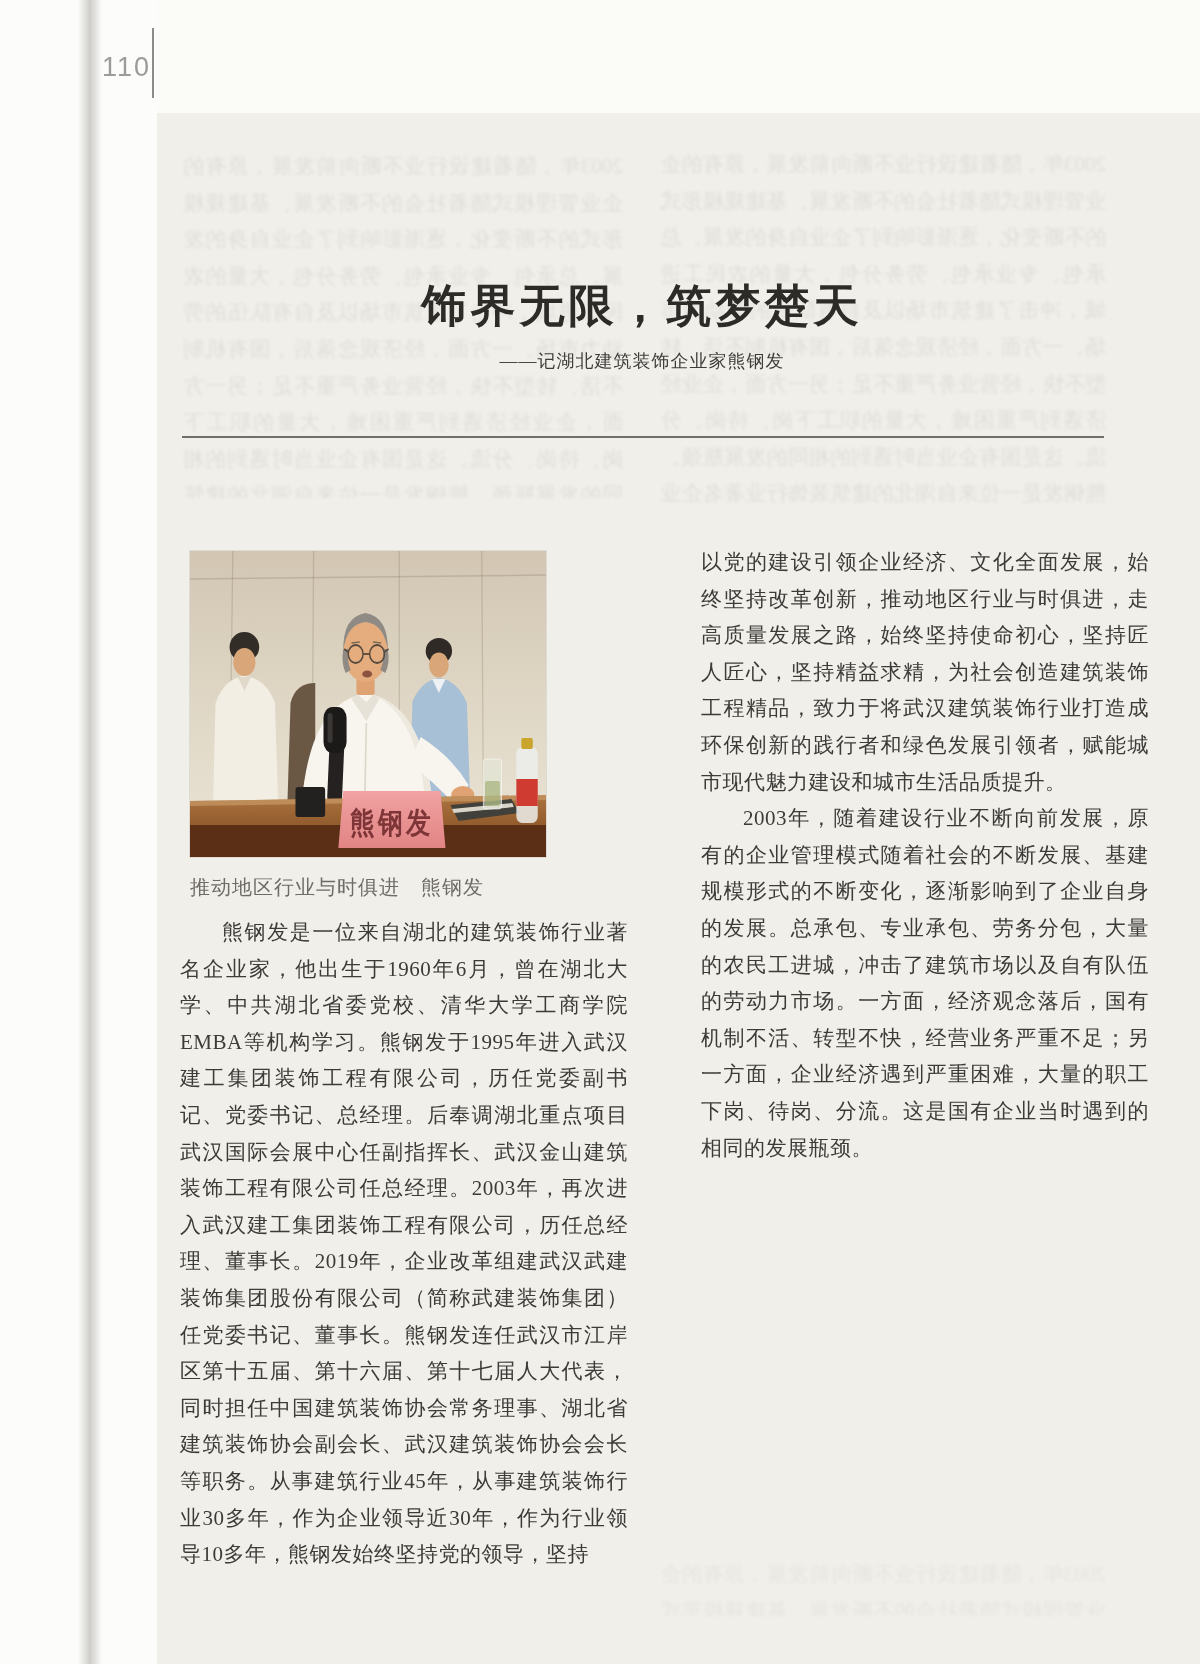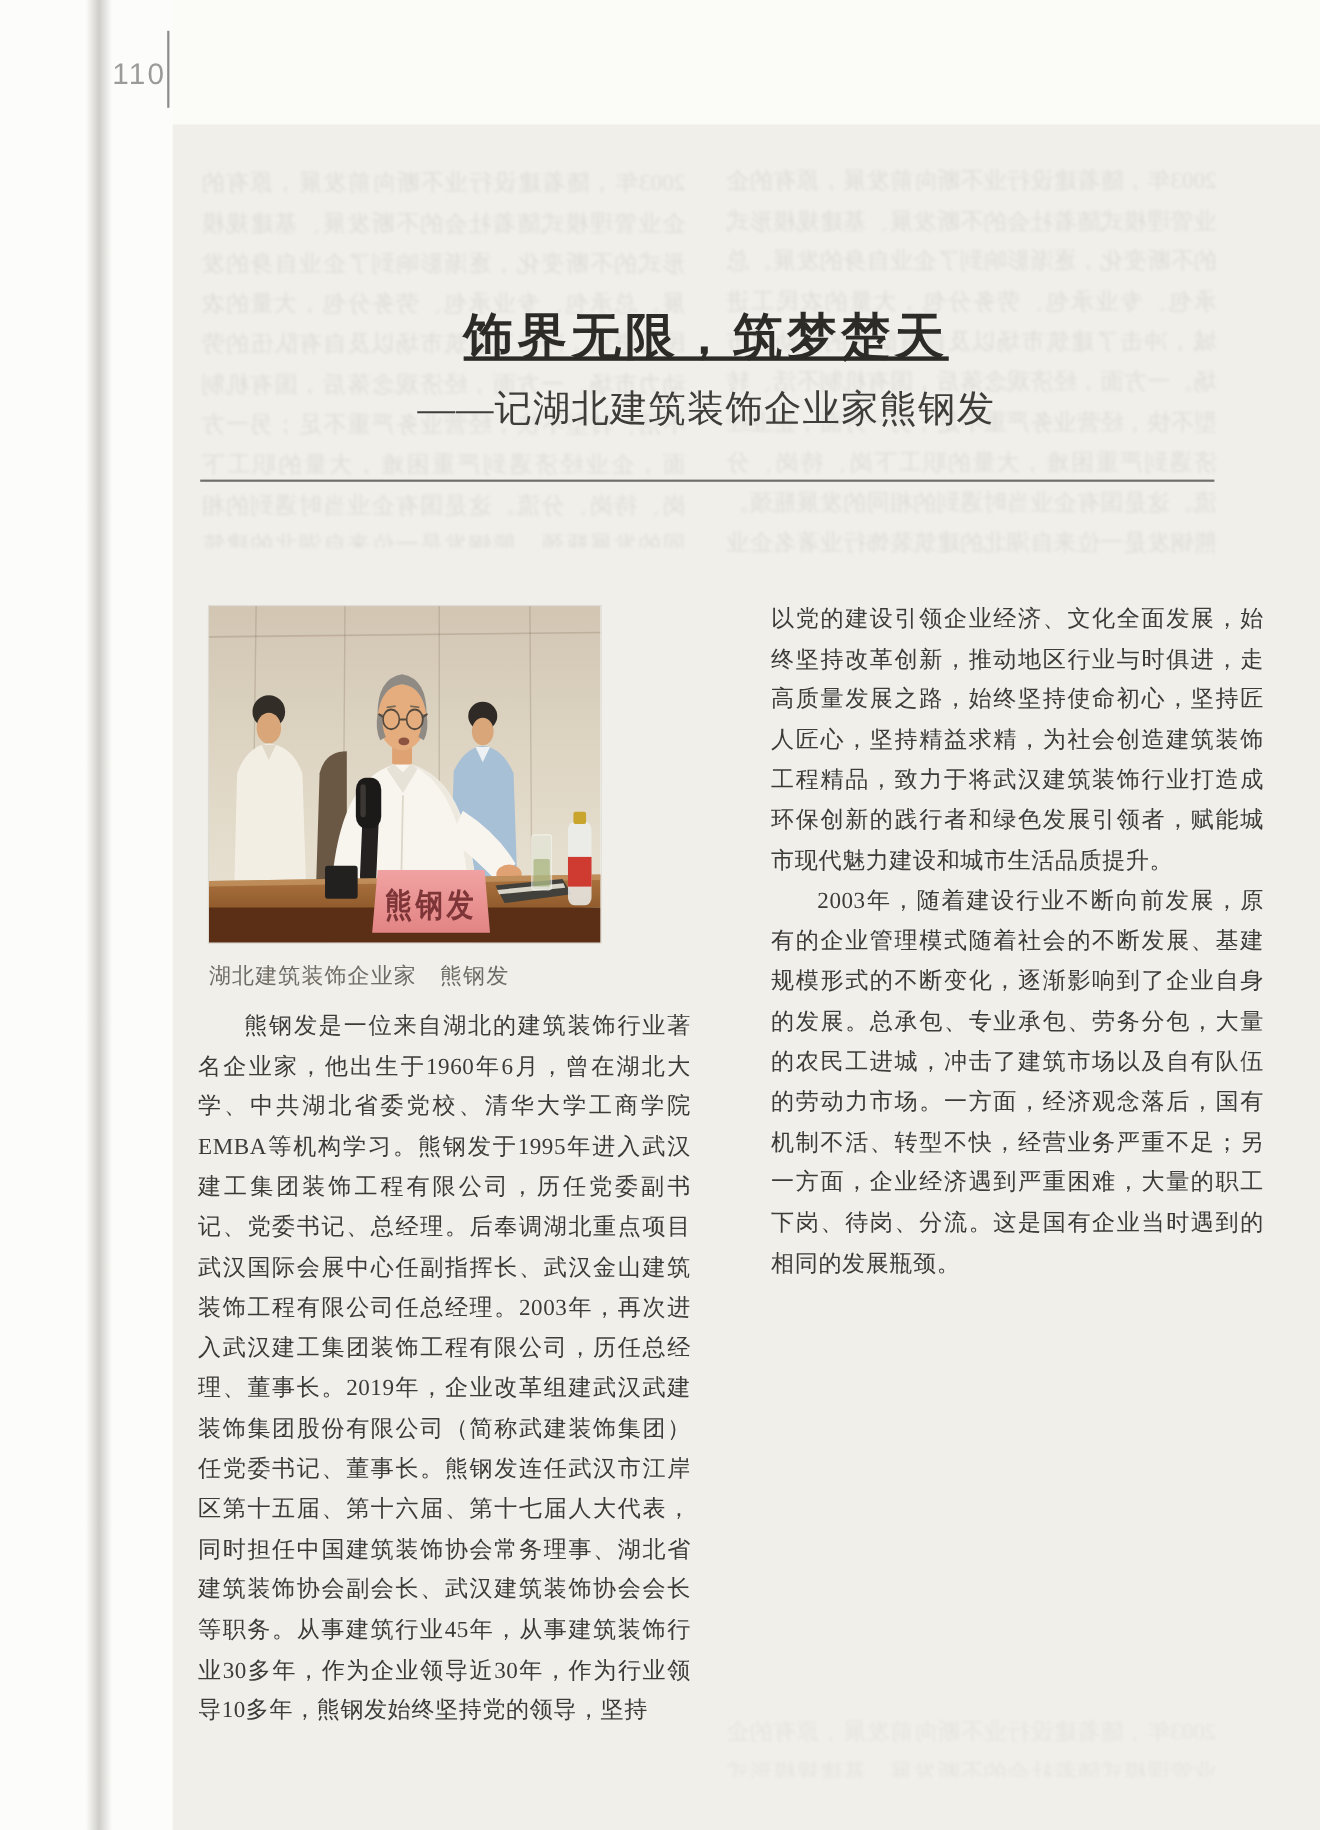--- a/index.html
+++ b/index.html
@@ -15,22 +15,22 @@
     font-size:27px;color:#9b9b99;letter-spacing:2px;z-index:5;}
   .page-num-rule{position:absolute;left:152px;top:28px;width:2px;height:70px;background:#8b8b89;z-index:5;}
 
   .bleed{position:absolute;overflow:hidden;color:#6f6b62;opacity:.13;filter:blur(1.6px);
     transform:scaleX(-1);font-size:21px;line-height:36.6px;text-align:justify;z-index:1;pointer-events:none;}
   #bleed-left{left:183px;top:148px;width:440px;height:350px;}
   #bleed-right{left:660px;top:146px;width:446px;height:372px;}
   #bleed-bottom{left:660px;top:1556px;width:446px;height:60px;opacity:.08;}
 
   .title{position:absolute;left:180px;top:246px;width:924px;text-align:center;font-size:45px;
-    font-weight:700;color:#2d2b28;letter-spacing:4px;z-index:2;text-decoration:underline;}
-  .subtitle{position:absolute;left:180px;top:349px;width:924px;text-align:center;font-size:34px;
+    font-weight:700;color:#2d2b28;letter-spacing:4px;z-index:2;}
+  .subtitle{position:absolute;left:180px;top:349px;width:924px;text-align:center;font-size:18px;
     color:#3f3d3a;letter-spacing:1px;z-index:2;}
   .head-rule{position:absolute;left:182px;top:436px;width:922px;height:2px;background:#716f6b;z-index:2;}
 
   .photo-fig{position:absolute;left:190px;top:551px;width:356px;height:306px;z-index:2;
     box-shadow:0 0 0 1px rgba(120,110,95,.15);}
   .photo-fig svg{display:block;width:100%;height:100%;}
   .caption{position:absolute;left:190px;top:874px;font-family:"Liberation Sans","DejaVu Sans",sans-serif;
     font-size:20px;color:#6f6b65;letter-spacing:1px;z-index:2;}
 
   .col{position:absolute;width:448px;font-size:21px;line-height:36.6px;text-align:justify;
@@ -161,21 +161,21 @@
       </g>
 
       <g>
         <rect x="396" y="196" width="26" height="76" rx="7" fill="rgba(236,239,236,0.85)"></rect>
         <rect x="396" y="228" width="26" height="27" fill="#cf3b30"></rect>
         <rect x="402" y="187" width="14" height="11" rx="2" fill="#caa52e"></rect>
       </g>
     </svg>
   </figure>
 
-  <figcaption class="caption">湖北建筑装饰企业家　熊钢发</figcaption>
+  <figcaption class="caption">推动地区行业与时俱进　熊钢发</figcaption>
 
   <div class="col col-left">
     <p>熊钢发是一位来自湖北的建筑装饰行业著名企业家，他出生于1960年6月，曾在湖北大学、中共湖北省委党校、清华大学工商学院EMBA等机构学习。熊钢发于1995年进入武汉建工集团装饰工程有限公司，历任党委副书记、党委书记、总经理。后奉调湖北重点项目武汉国际会展中心任副指挥长、武汉金山建筑装饰工程有限公司任总经理。2003年，再次进入武汉建工集团装饰工程有限公司，历任总经理、董事长。2019年，企业改革组建武汉武建装饰集团股份有限公司（简称武建装饰集团）任党委书记、董事长。熊钢发连任武汉市江岸区第十五届、第十六届、第十七届人大代表，同时担任中国建筑装饰协会常务理事、湖北省建筑装饰协会副会长、武汉建筑装饰协会会长等职务。从事建筑行业45年，从事建筑装饰行业30多年，作为企业领导近30年，作为行业领导10多年，熊钢发始终坚持党的领导，坚持</p>
   </div>
 
   <div class="col col-right">
     <p class="no-indent">以党的建设引领企业经济、文化全面发展，始终坚持改革创新，推动地区行业与时俱进，走高质量发展之路，始终坚持使命初心，坚持匠人匠心，坚持精益求精，为社会创造建筑装饰工程精品，致力于将武汉建筑装饰行业打造成环保创新的践行者和绿色发展引领者，赋能城市现代魅力建设和城市生活品质提升。</p>
     <p>2003年，随着建设行业不断向前发展，原有的企业管理模式随着社会的不断发展、基建规模形式的不断变化，逐渐影响到了企业自身的发展。总承包、专业承包、劳务分包，大量的农民工进城，冲击了建筑市场以及自有队伍的劳动力市场。一方面，经济观念落后，国有机制不活、转型不快，经营业务严重不足；另一方面，企业经济遇到严重困难，大量的职工下岗、待岗、分流。这是国有企业当时遇到的相同的发展瓶颈。</p>
   </div>
 

